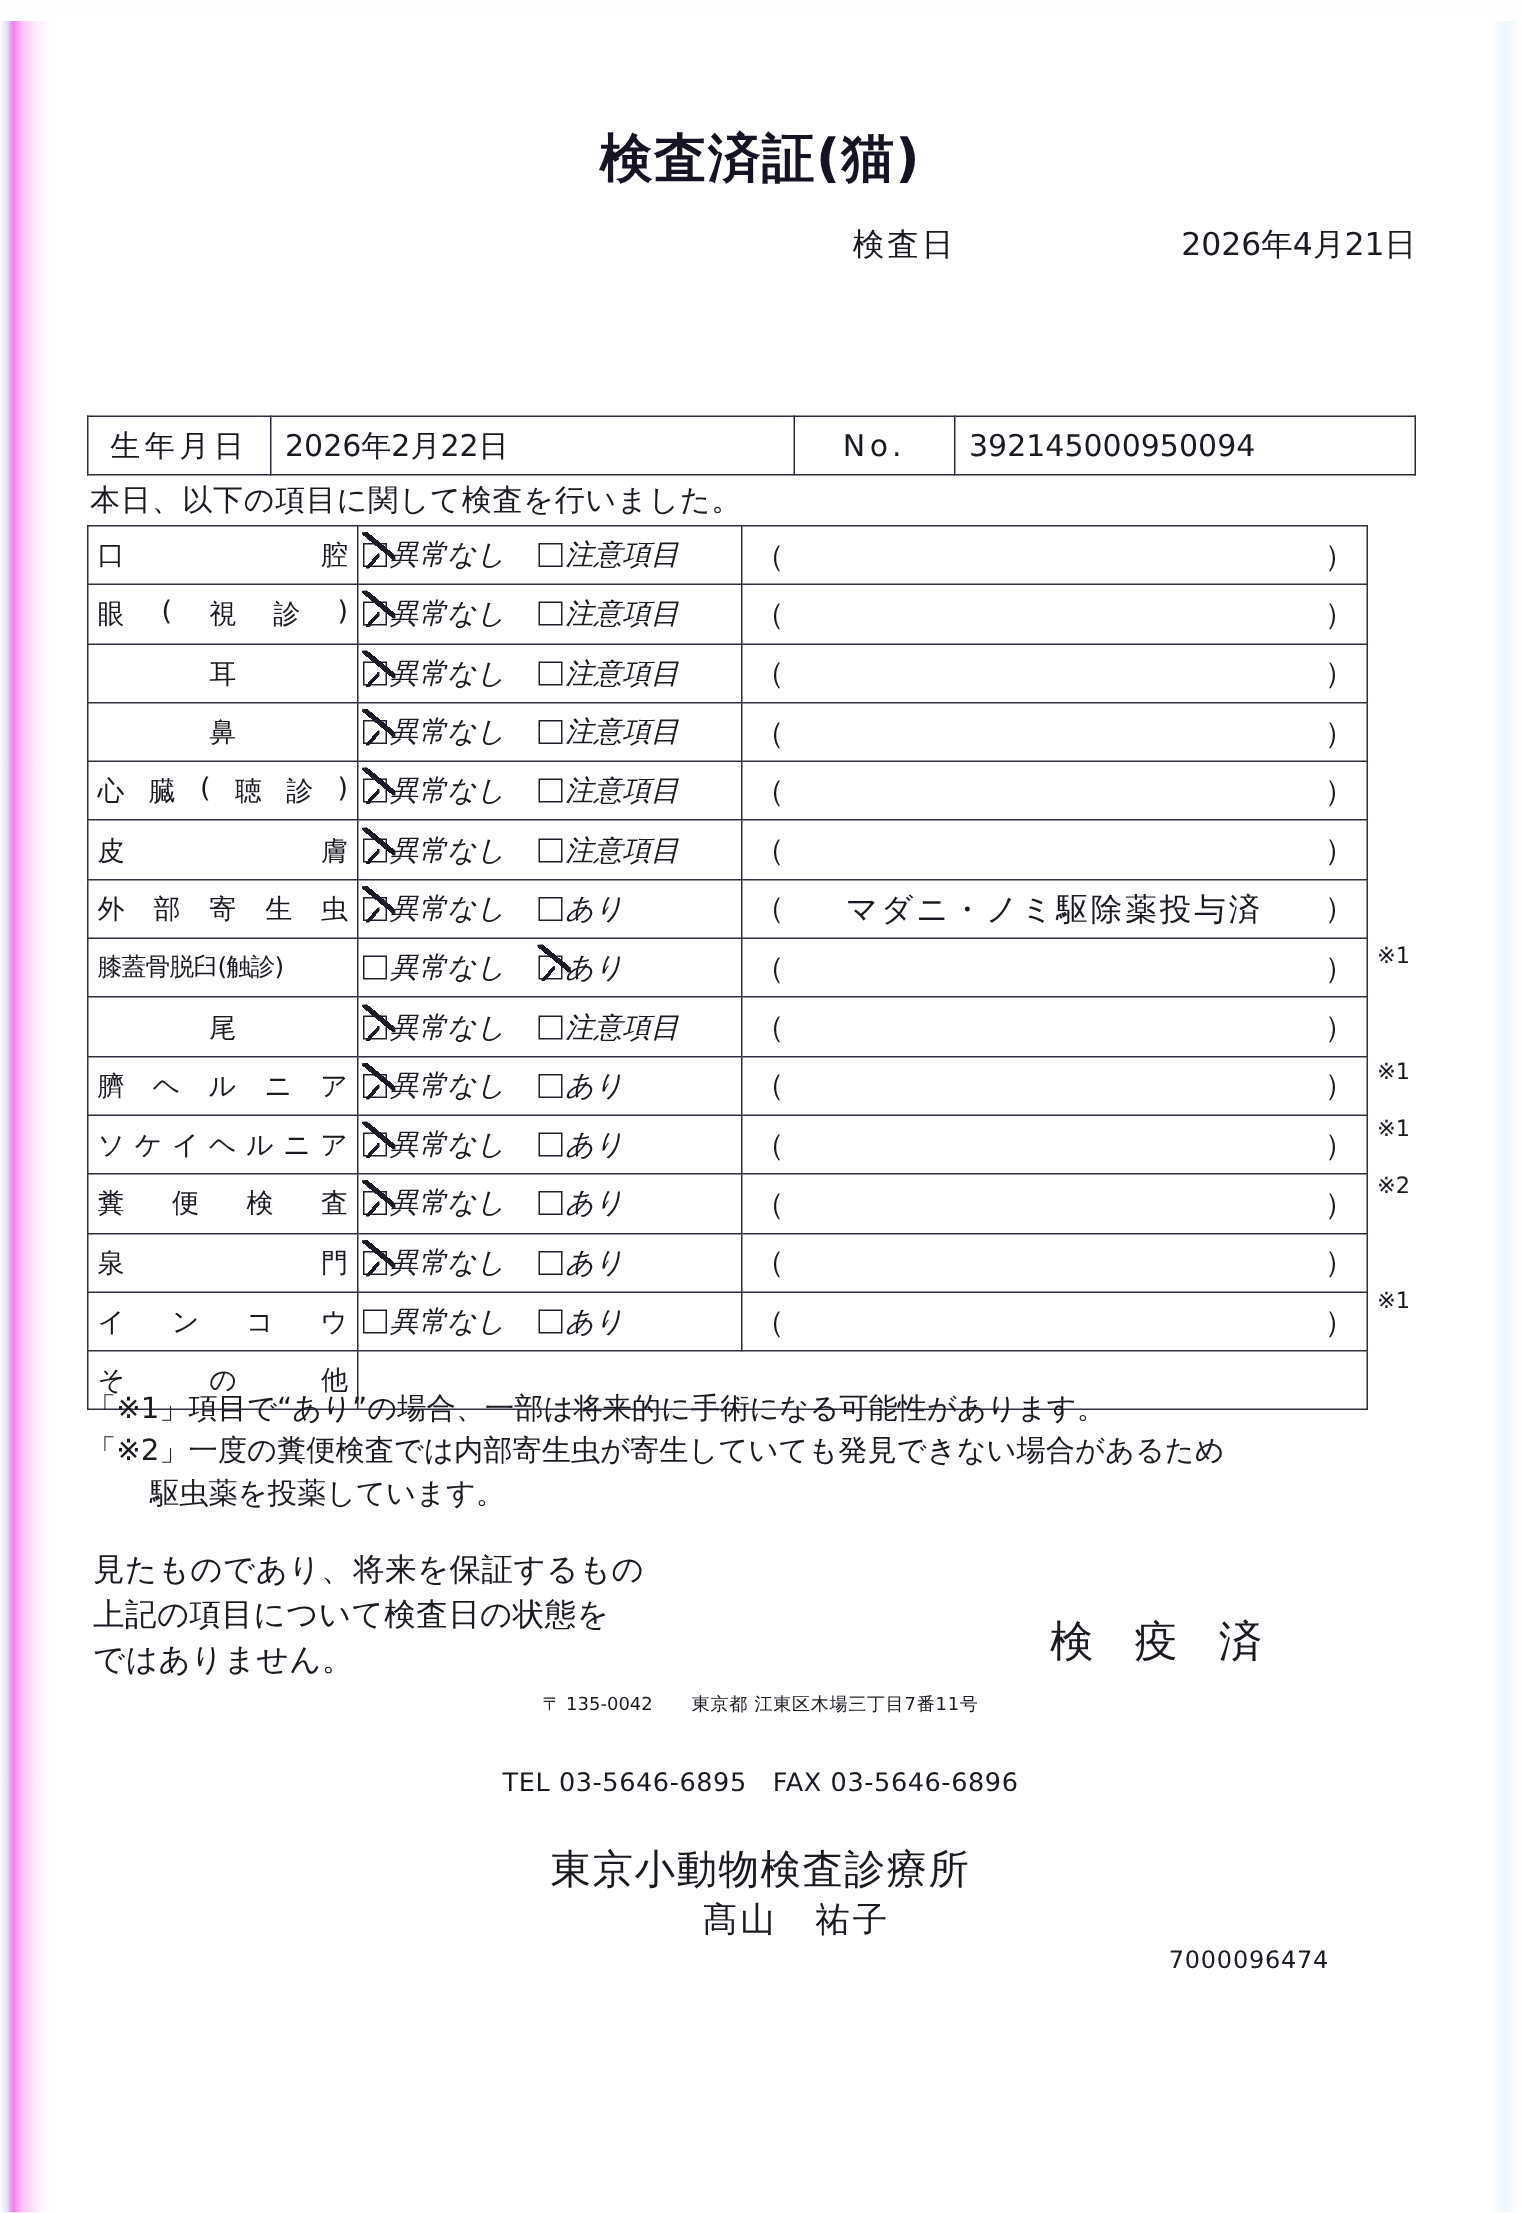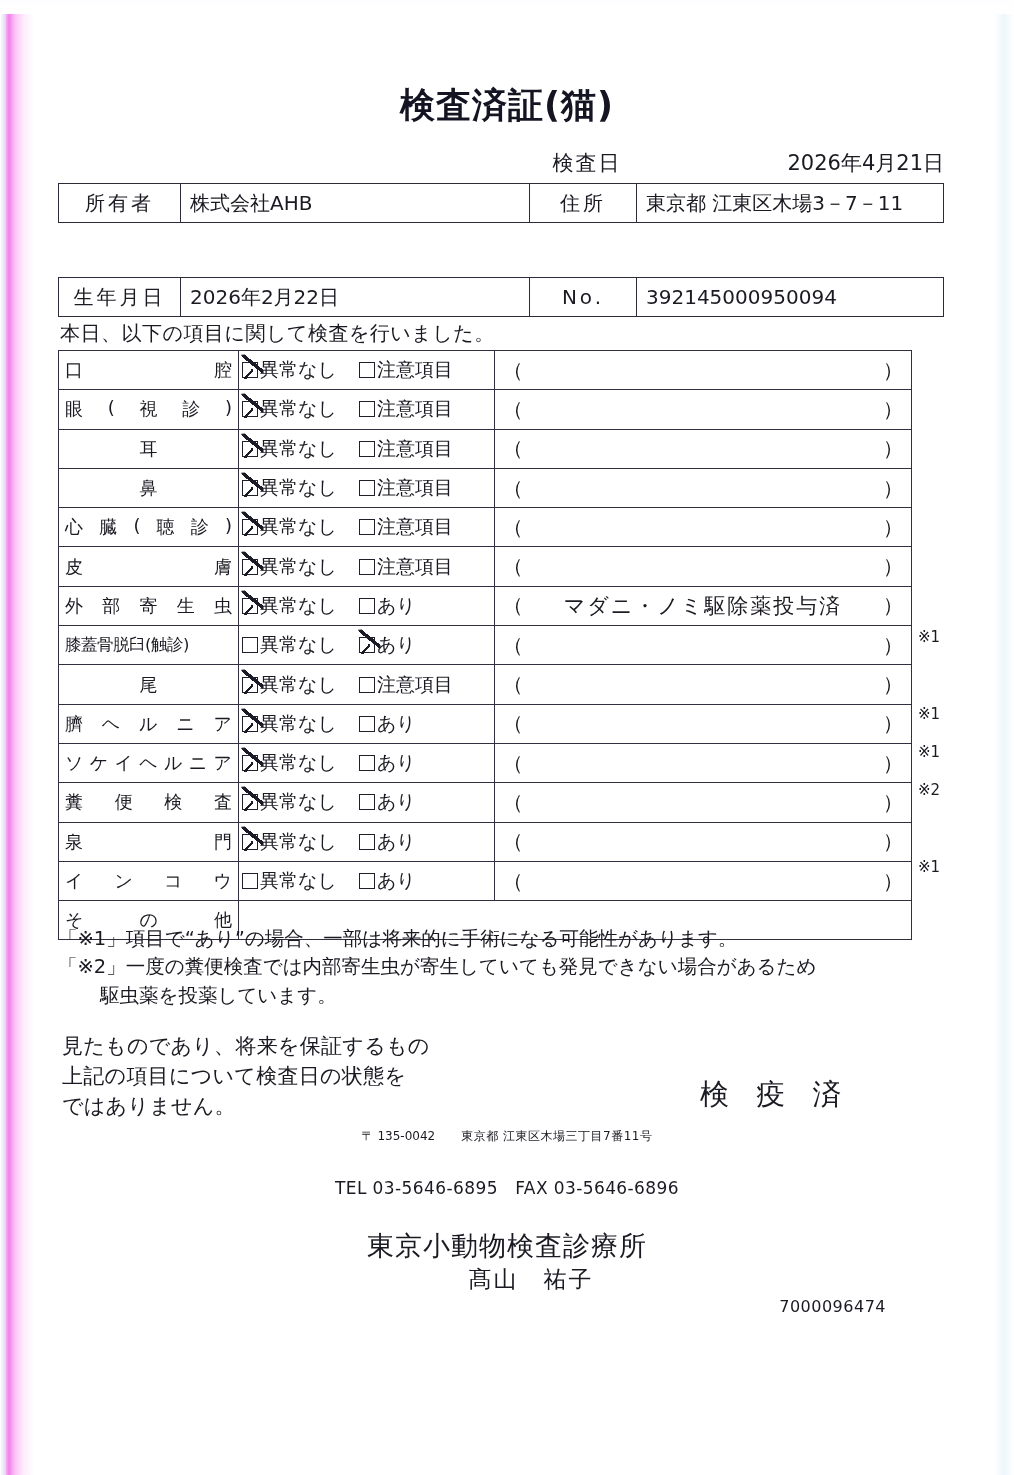--- a/index.html
+++ b/index.html
@@ -27,21 +27,20 @@
   .title{
     position:absolute;left:0;top:82px;width:100%;
     text-align:center;font-size:35px;letter-spacing:1px;font-weight:600;
     color:#141422;
   }
 
   .exam-date-row{
     position:absolute;left:0;top:149px;width:944px;
     display:flex;justify-content:flex-end;align-items:baseline;
     font-size:21px;
-    gap:16px;
   }
   .exam-date-label{margin-right:150px;letter-spacing:2px;}
   .exam-date-value{letter-spacing:0px;}
 
   
   .info-table{
     position:absolute;left:58px;width:886px;
     border-collapse:collapse;
     table-layout:fixed;
   }
@@ -83,21 +82,21 @@
     font-size:18px;
   }
   .lab-spread{
     display:flex;justify-content:space-between;width:100%;
   }
   .lab-center{display:block;text-align:center;width:100%;}
   .lab-tight{display:block;text-align:left;width:100%;font-size:16.5px;letter-spacing:-.5px;}
 
   td.c-opts{width:252px;padding-left:3px;}
   .optwrap{display:flex;align-items:center;}
-  .opt{display:inline-flex;align-items:center;position:relative;}
+  .opt{display:inline-flex;align-items:center;position:relative;font-style:italic;}
   .opt.first{margin-right:22px;}
   .box{
     display:inline-block;width:14px;height:14px;
     border:1.7px solid #20202c;
     position:relative;margin-right:2px;flex:none;
   }
   .check::after{
     content:"";position:absolute;
     left:-1px;top:-9px;width:21px;height:20px;
     background:
@@ -144,30 +143,20 @@
   <div class="scan-edge-right"></div>
   <div class="scan-edge-top"></div>
 
   <div class="title">検査済証(猫)</div>
 
   <div class="exam-date-row">
     <span class="exam-date-label">検査日</span>
     <span class="exam-date-value">2026年4月21日</span>
   </div>
 
-  <table class="info-table t-owner">
-    <tbody>
-        <tr>
-      <td class="lbl" style="width:103px">所有者</td>
-      <td style="width:330px">株式会社AHB</td>
-      <td class="lbl" style="width:88px">住所</td>
-      <td>東京都 江東区木場3－7－11</td>
-    </tr>
-  </tbody>
-    </table>
 
 
   <table class="info-table t-birth">
     <tbody>
         <tr>
       <td class="lbl" style="width:103px">生年月日</td>
       <td style="width:330px">2026年2月22日</td>
       <td class="lbl" style="width:88px">No.</td>
       <td>392145000950094</td>
     </tr>

